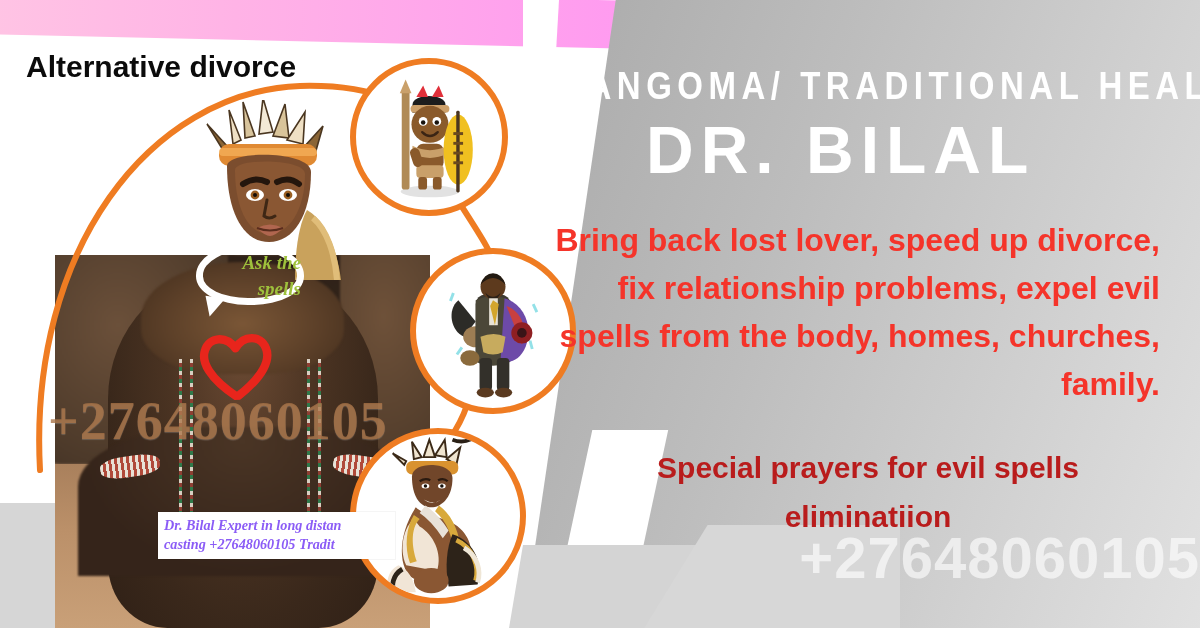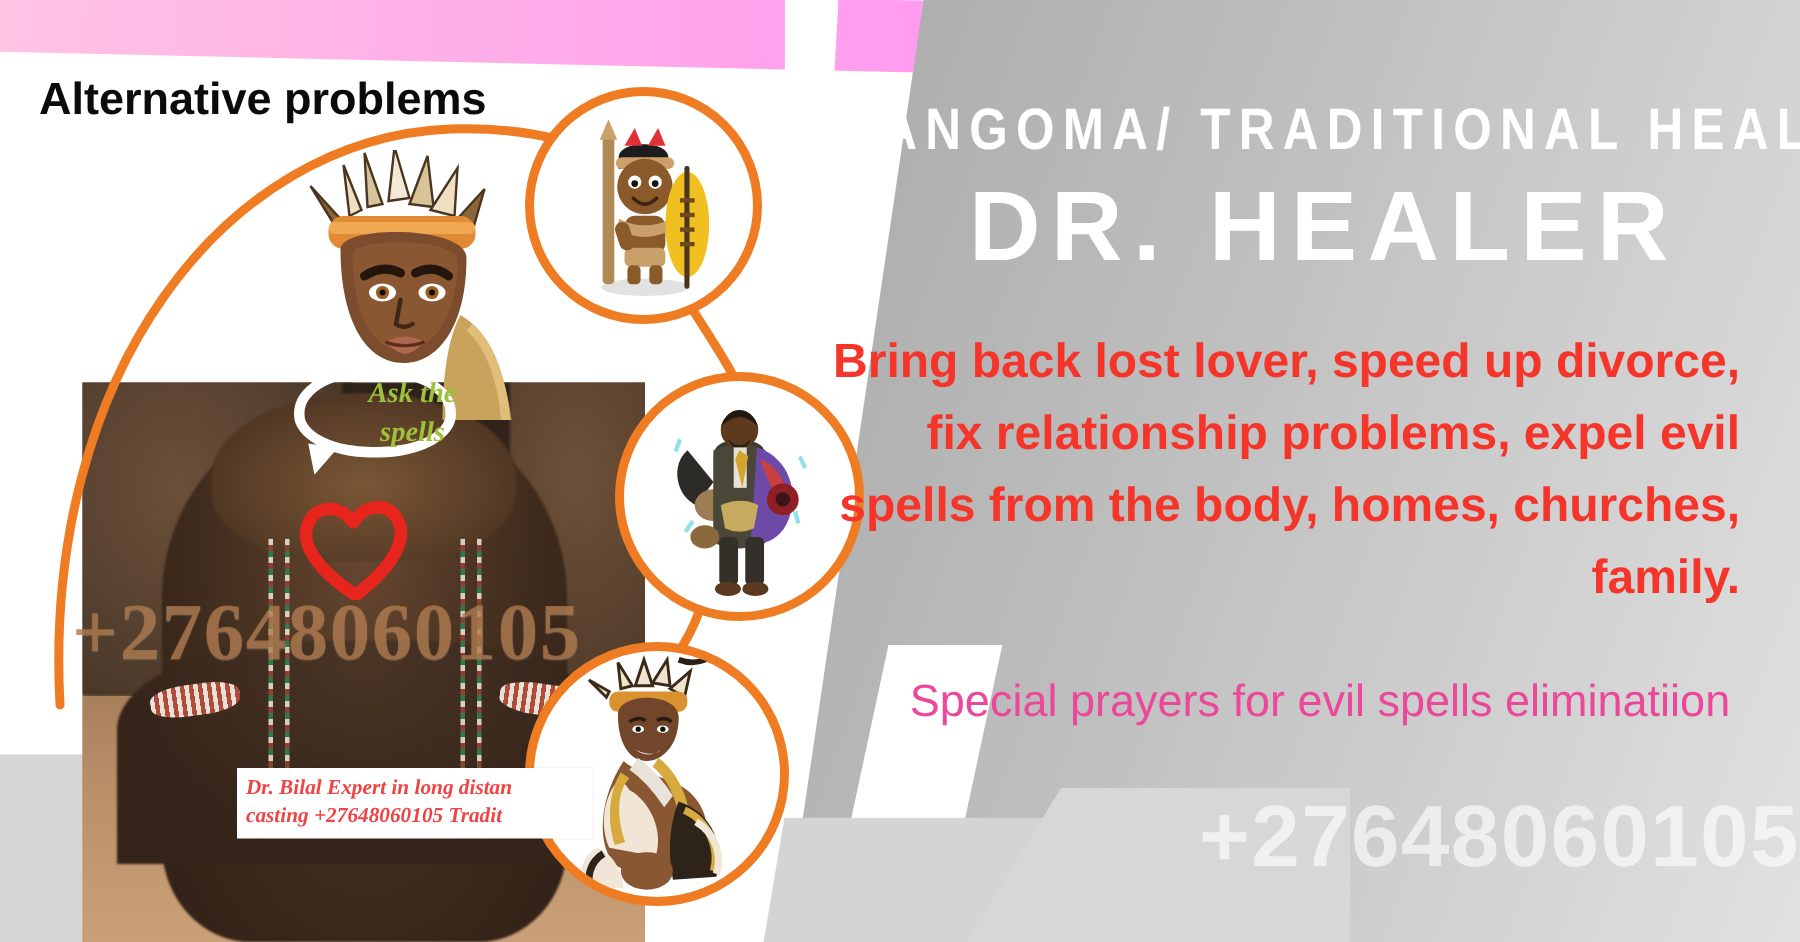--- a/index.html
+++ b/index.html
@@ -115,42 +115,41 @@
   .caption-box{
     position:absolute;left:158px;top:512px;width:225px;
     background:#ffffff;
     padding:4px 6px 5px 6px;
     overflow:hidden;
     box-shadow:0 0 0 1px rgba(0,0,0,0.04);
   }
   .caption-box div{
     font-family:"Liberation Serif", serif;
     font-style:italic;font-weight:700;
-    font-size:14.2px;line-height:19px;color:#ef4444;
+    font-size:14.2px;line-height:19px;color:#8b5cf6;
     white-space:nowrap;
   }
 
   
   .bubble{
     position:absolute;left:196px;top:243px;width:108px;height:62px;
     border:7px solid #ffffff;border-radius:50% 50% 48% 48%/52% 52% 46% 46%;
     box-sizing:border-box;background:transparent;
   }
   .bubble-tail{
     position:absolute;left:204px;top:297px;width:0;height:0;
     border-left:7px solid transparent;border-right:13px solid transparent;
     border-top:20px solid #ffffff;transform:rotate(8deg);
   }
   .bubble-text{
     position:absolute;left:205px;top:250px;width:96px;
-    text-align:center;
+    text-align:right;
     font-family:"Liberation Serif", serif;
     font-style:italic;font-weight:700;font-size:19px;line-height:26px;
     color:#9ec13c;
-    margin-left:22px;
   }
 
   
   .chiefA{position:absolute;left:175px;top:100px;width:180px;height:180px;}
   .arc-svg{position:absolute;left:0;top:0;width:1200px;height:628px;pointer-events:none;}
 
   
   .circ{
     position:absolute;border:6px solid #ef7c22;border-radius:50%;
     background:#ffffff;overflow:hidden;box-sizing:border-box;
@@ -173,24 +172,24 @@
     font-size:66px;font-weight:700;color:#ffffff;
     letter-spacing:7px;white-space:nowrap;
   }
   .redcopy{
     position:absolute;left:545px;top:216px;width:615px;
     text-align:right;
     font-size:32px;line-height:48px;font-weight:700;
     color:#f5342a;
   }
   .blackcopy{
-    position:absolute;left:600px;top:443px;width:560px;
+    position:absolute;left:588px;top:443px;width:560px;
     text-align:center;
-    font-size:30px;line-height:49px;font-weight:400;
-    color:#ec4899;
+    font-size:30px;line-height:49px;font-weight:700;
+    color:#b91c1c;
   }
   .ghostphone{
     position:absolute;left:660px;top:524px;width:540px;
     text-align:right;
     font-size:58px;font-weight:700;
     color:rgba(255,255,255,0.62);
     letter-spacing:1px;white-space:nowrap;
   }
 
   
@@ -374,25 +373,25 @@
   <div class="bubble-text">
     <div>Ask the</div>
     <div>spells</div>
   </div>
 
   <div class="caption-box">
     <div>Dr. Bilal Expert in long distan</div>
     <div>casting +27648060105 Tradit</div>
   </div>
 
-  <div class="alt-heading">Alternative problems</div>
+  <div class="alt-heading">Alternative divorce</div>
 
   <div class="kicker">SANGOMA/ TRADITIONAL HEALER</div>
 
-  <div class="bigname">DR.  HEALER</div>
+  <div class="bigname">DR.  BILAL</div>
 
   <div class="redcopy">Bring back lost lover, speed up divorce, fix relationship problems, expel evil spells from the body, homes, churches, family.</div>
 
   <div class="blackcopy">Special prayers for  evil spells eliminatiion</div>
 
   <div class="ghostphone">+27648060105</div>
 
 </div>
 
 </body></html>

